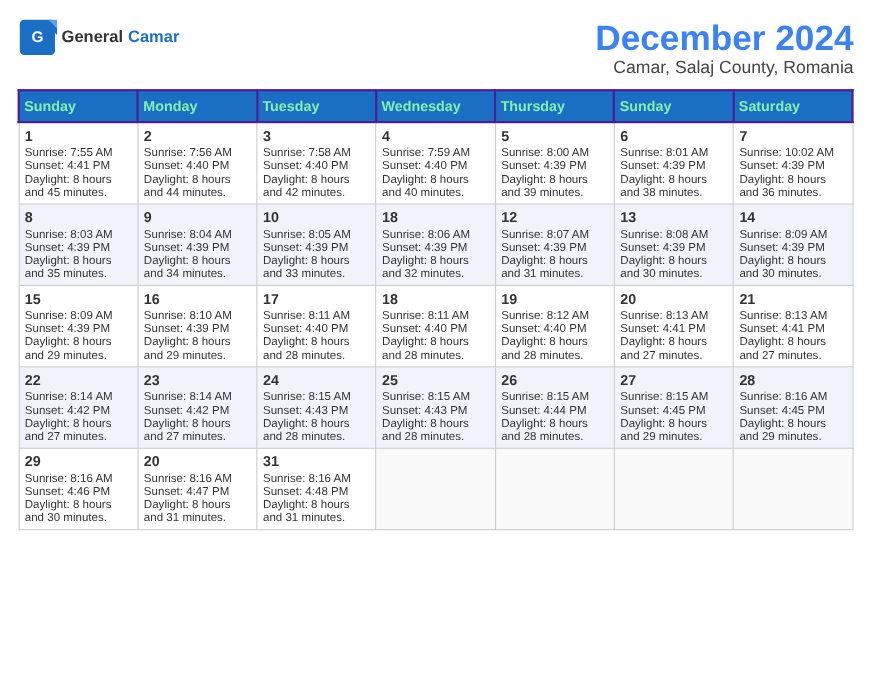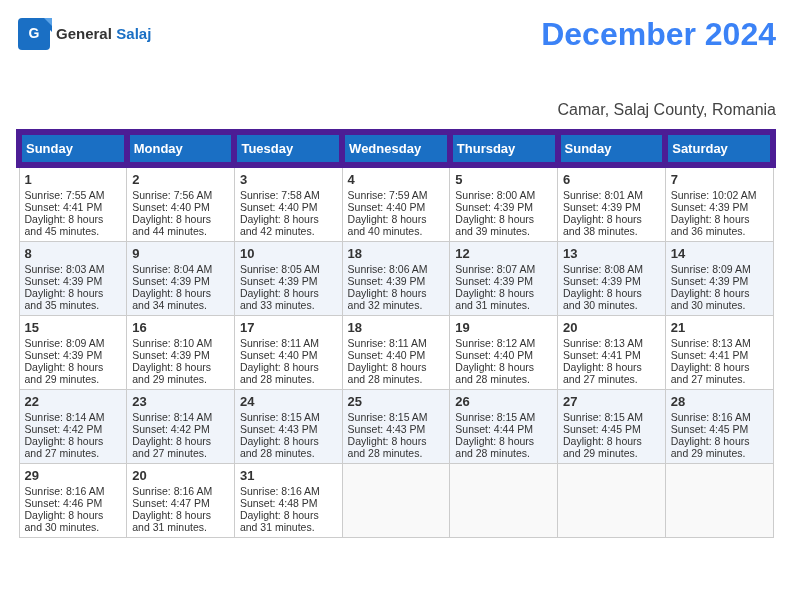--- a/index.html
+++ b/index.html
@@ -21,34 +21,33 @@
     }
     .title-block h1 {
       font-size: 32px;
       font-weight: bold;
       color: #3b82f6;
     }
     .title-block h2 {
       font-size: 16px;
       font-weight: normal;
       color: #444;
-      margin-top: 48px;
     }
     .calendar {
       width: 100%;
       border-collapse: collapse;
     }
     .calendar th {
       background: #1a6fc4;
-      color: #ffffff;
+      color: #86efac;
       font-size: 13px;
       font-weight: bold;
       padding: 6px 4px;
       text-align: left;
-      border: 6px solid #4c1d95;
+      border: 2px solid #4c1d95;
     }
     .calendar td {
       vertical-align: top;
       border: 1px solid #ccc;
       padding: 4px 5px;
       font-size: 10.5px;
       color: #333;
       width: calc(100% / 7);
       min-height: 80px;
     }
@@ -80,21 +79,21 @@
   <div class="logo-wrap">
     <svg width="36" height="36" viewBox="0 0 36 36">
       <rect x="2" y="2" width="32" height="32" rx="4" fill="#1a6fc4"></rect>
       <text x="18" y="22" text-anchor="middle" fill="white" font-size="14" font-weight="bold" font-family="Arial">G</text>
       <polygon points="28,8 36,8 36,16" fill="#1a6fc4"></polygon>
       <polygon points="28,2 36,2 36,10" fill="#5ba3e8"></polygon>
     </svg>
     <div>
       <div>
         <span style="font-weight:bold; font-size:15px; color:#333;margin-top:30px;">General</span>
-        <span style="font-weight:bold; font-size:15px; color:#1a6fc4;">Salaj</span>
+        <span style="font-weight:bold; font-size:15px; color:#1a6fc4;">Camar</span>
       </div>
     </div>
   </div>
   <div class="title-block">
     <h1>December 2024</h1>
     <h2>Camar, Salaj County, Romania</h2>
   </div>
 </div>
 
 <table class="calendar">

